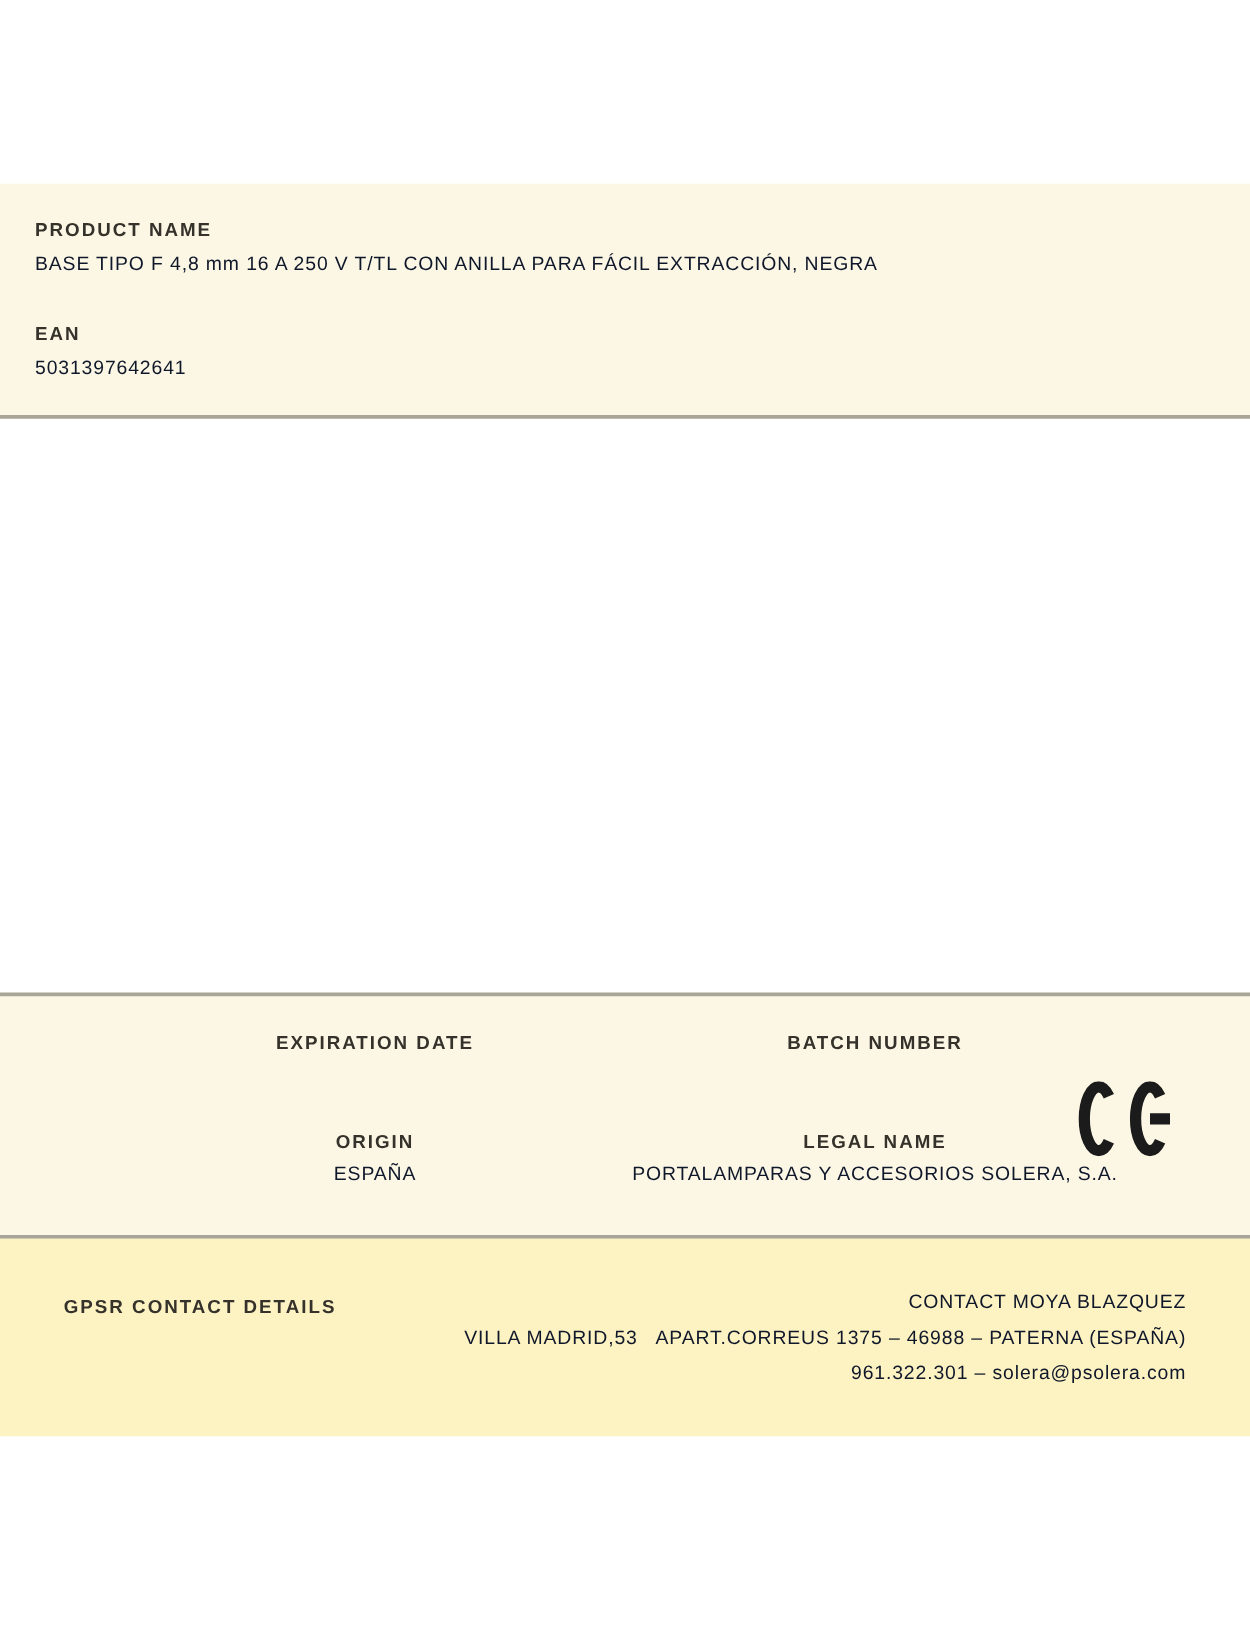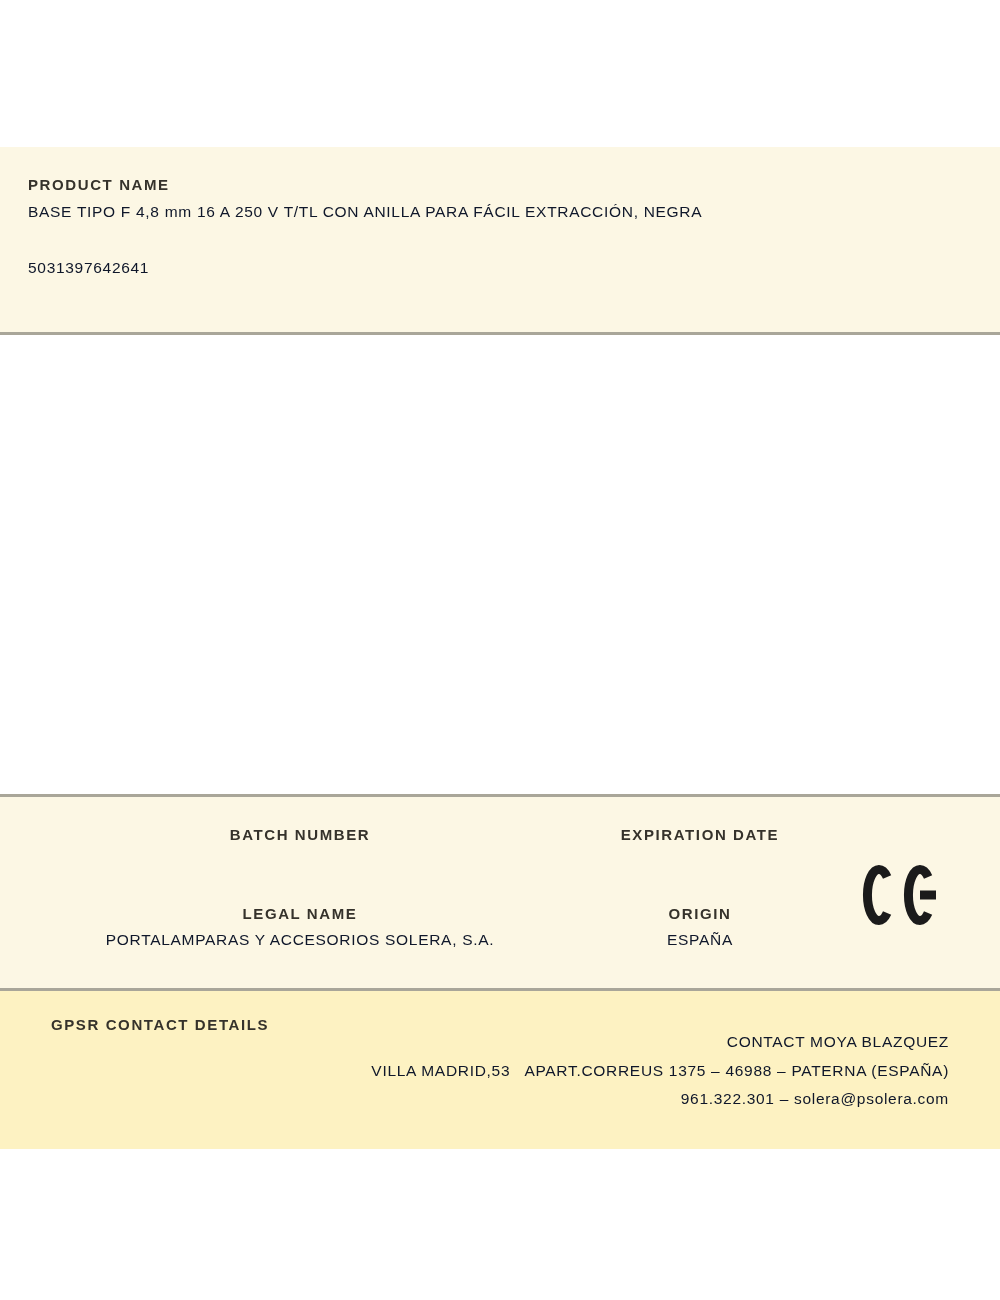--- a/index.html
+++ b/index.html
@@ -75,56 +75,57 @@
     position: absolute;
     top: 68px;
     right: 58px;
     width: 82px;
     height: 60px;
   }
 
   .gpsr-heading {
     position: absolute;
     left: 51px;
-    top: 25px;
+    top: 46px;
   }
   .gpsr-contact {
     position: absolute;
     right: 51px;
     top: 37px;
     text-align: right;
   }
   .gpsr-contact .value {
     display: block;
     line-height: 28.5px;
     white-space: pre-wrap;
   }
 </style>
 </head>
 <body>
 
 <div class="section section-product">
   <div class="label">PRODUCT NAME</div>
   <div class="value product-name-value">BASE TIPO F 4,8 mm 16 A 250 V T/TL CON ANILLA PARA FÁCIL EXTRACCIÓN, NEGRA</div>
+  <div class="label">EAN</div>
   <div class="value">5031397642641</div>
 </div>
 
 <div class="section section-batch">
   <div class="batch-cols">
     <div class="batch-col">
+      <div class="label">EXPIRATION DATE</div>
+      <div class="value value-slot"></div>
+      <div class="label">ORIGIN</div>
+      <div class="value">ESPAÑA</div>
+    </div>
+    <div class="batch-col">
       <div class="label">BATCH NUMBER</div>
       <div class="value value-slot"></div>
       <div class="label">LEGAL NAME</div>
       <div class="value">PORTALAMPARAS Y ACCESORIOS SOLERA, S.A.</div>
-    </div>
-    <div class="batch-col">
-      <div class="label">EXPIRATION DATE</div>
-      <div class="value value-slot"></div>
-      <div class="label">ORIGIN</div>
-      <div class="value">ESPAÑA</div>
     </div>
   </div>
   <svg class="ce-mark" viewBox="0 0 76 60" xmlns="http://www.w3.org/2000/svg">
     <path d="M 24.1 12 A 11.5 25.5 0 1 0 24.1 48" fill="none" stroke="#1b1b1b" stroke-width="9" stroke-linecap="butt"></path>
     <path d="M 65.1 12 A 11.5 25.5 0 1 0 65.1 48" fill="none" stroke="#1b1b1b" stroke-width="9" stroke-linecap="butt"></path>
     <path d="M 57 30 L 73 30" fill="none" stroke="#1b1b1b" stroke-width="9" stroke-linecap="butt"></path>
   </svg>
 </div>
 
 <div class="section section-gpsr">

